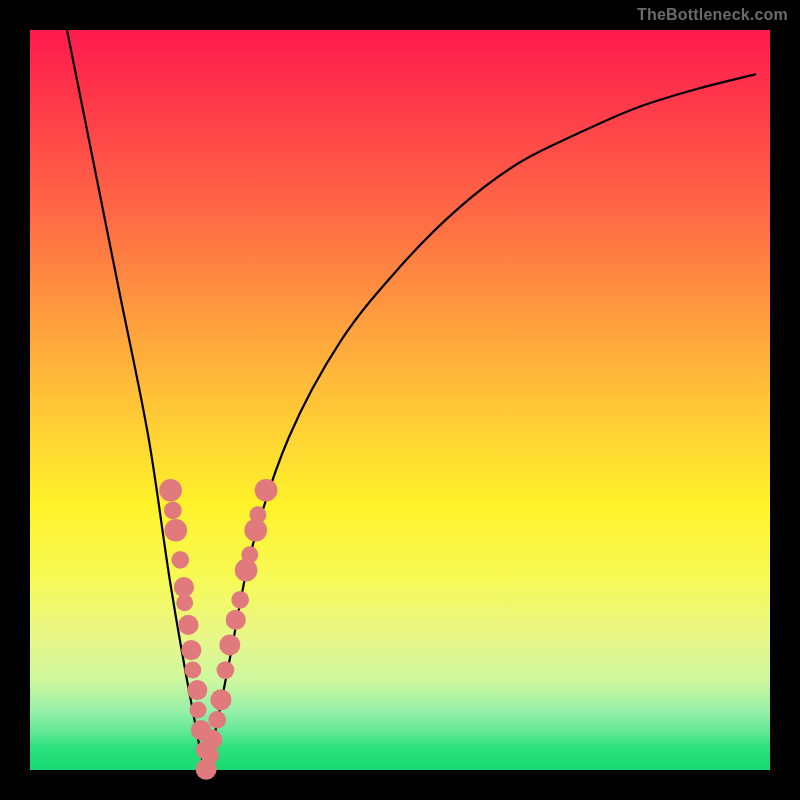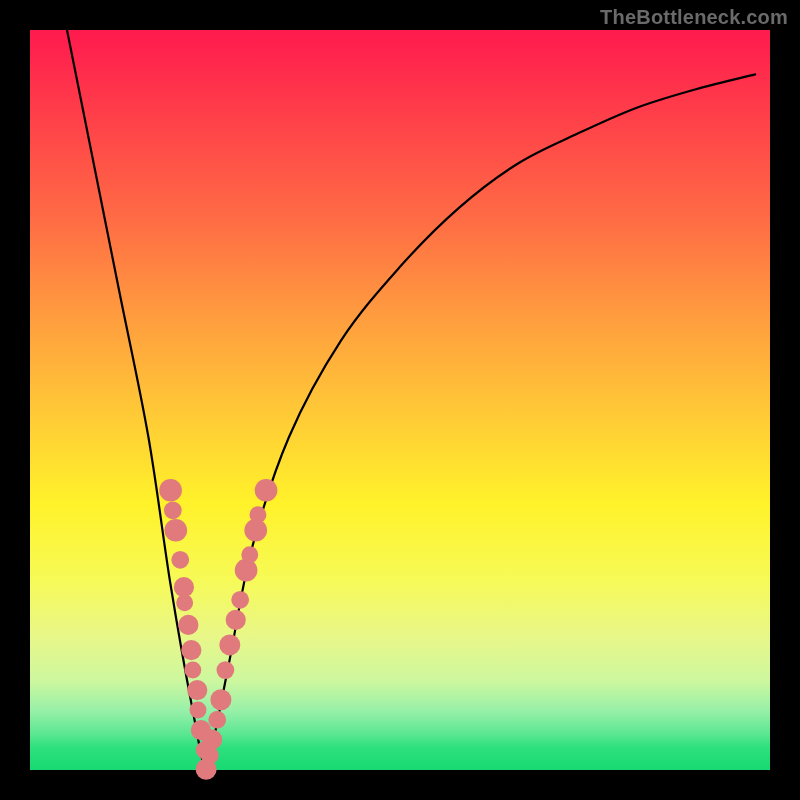--- a/index.html
+++ b/index.html
@@ -32,21 +32,21 @@
       #5ee793 95%,
       #2de07e 97%,
       #17d972 100%
     );
   }
   .attribution {
     position: absolute;
     top: 6px;
     right: 12px;
     color: #6a6a6a;
-    font-size: 20px;
+    font-size: 16px;
     font-weight: 600;
     letter-spacing: 0.2px;
     user-select: none;
   }
   svg.plot {
     position: absolute;
     left: 30px;
     top: 30px;
     width: 740px;
     height: 740px;

